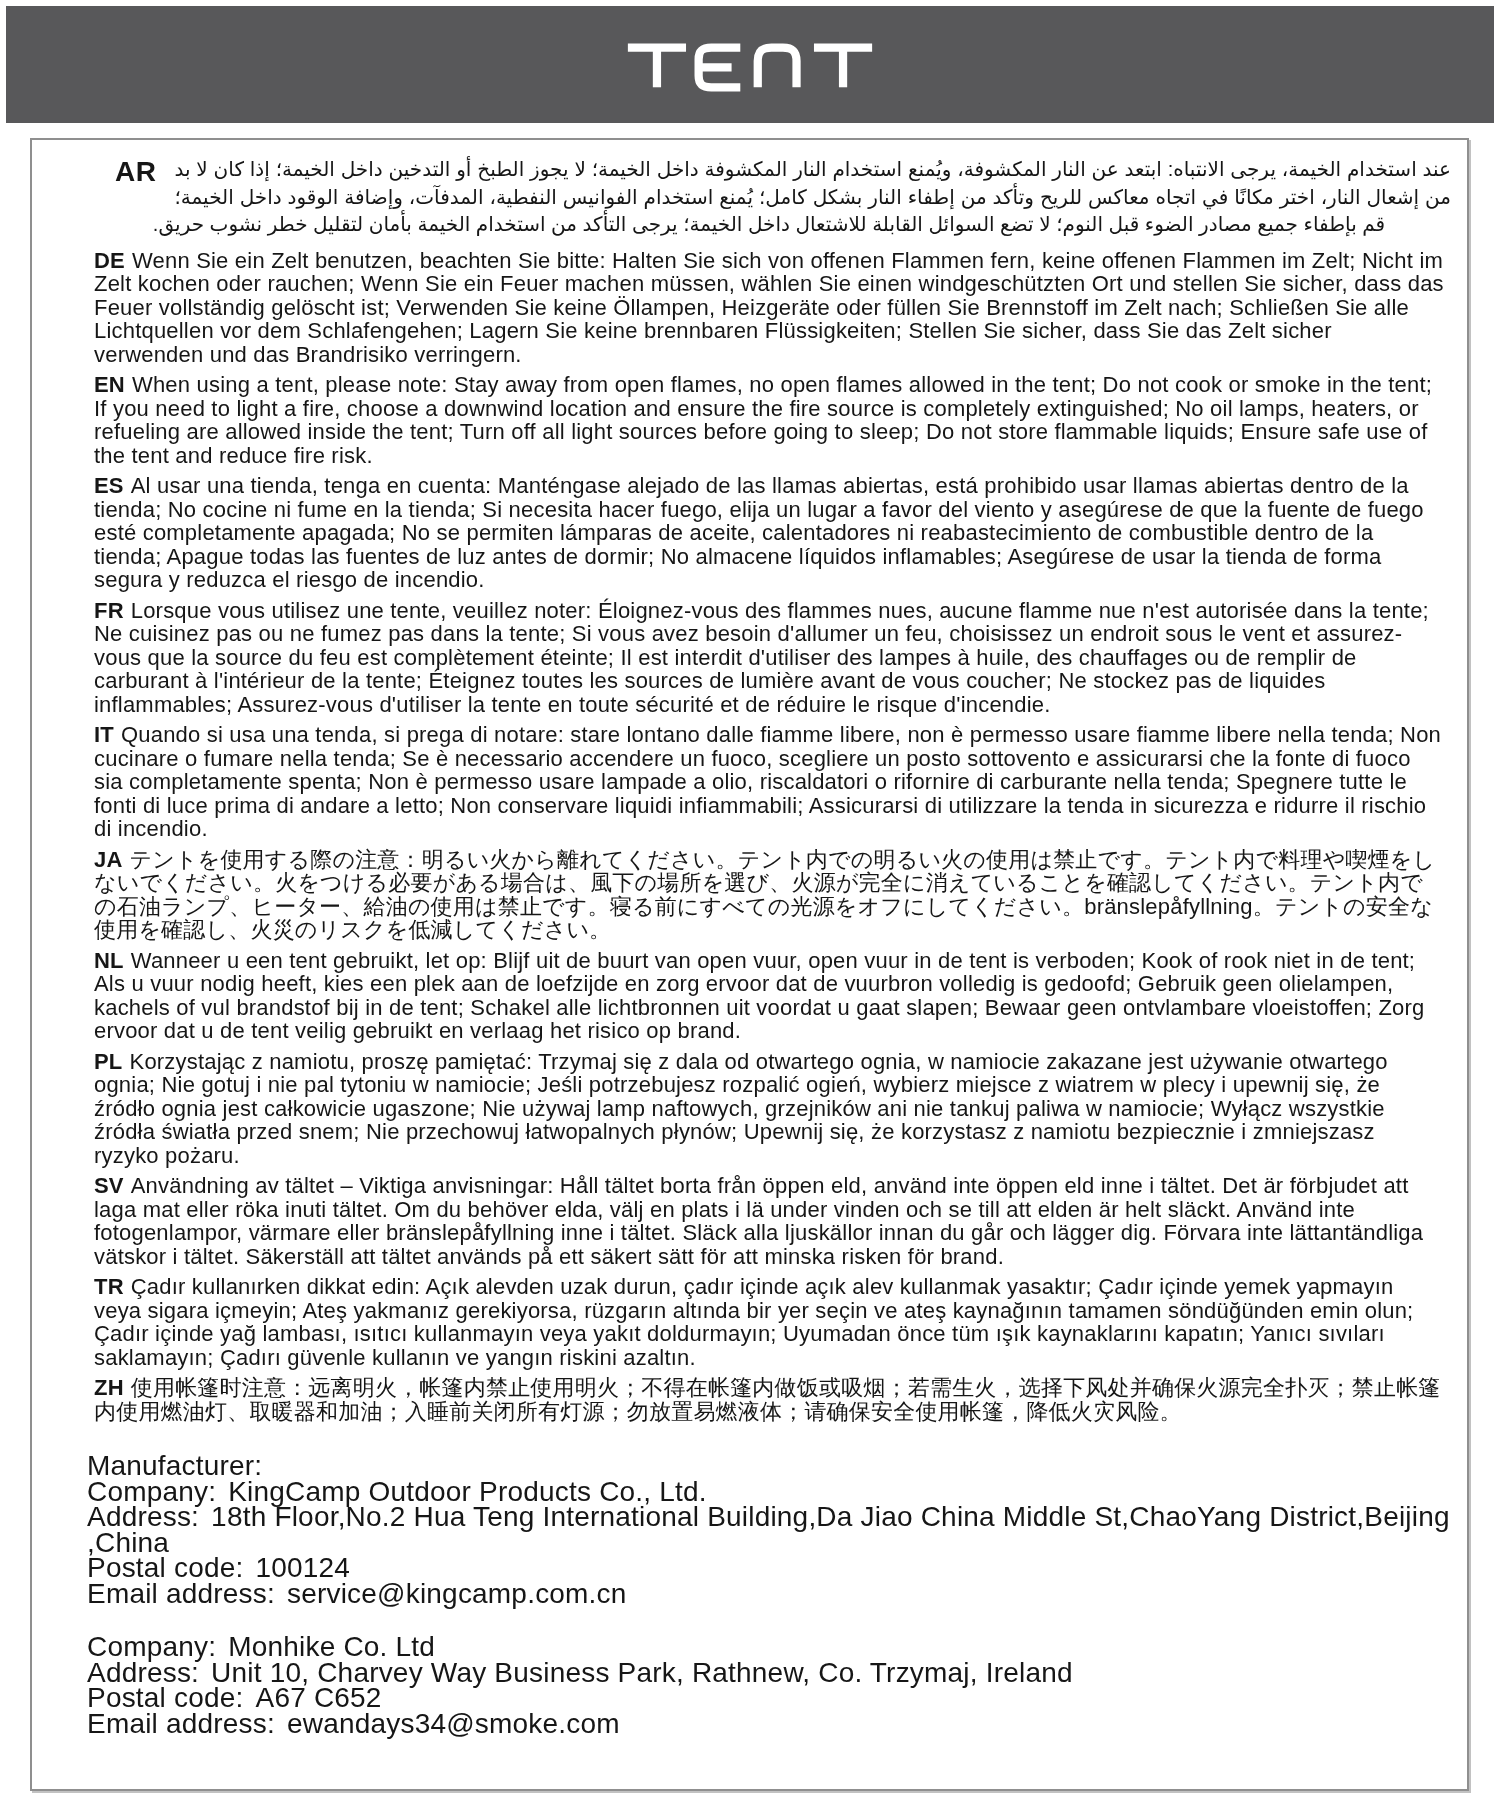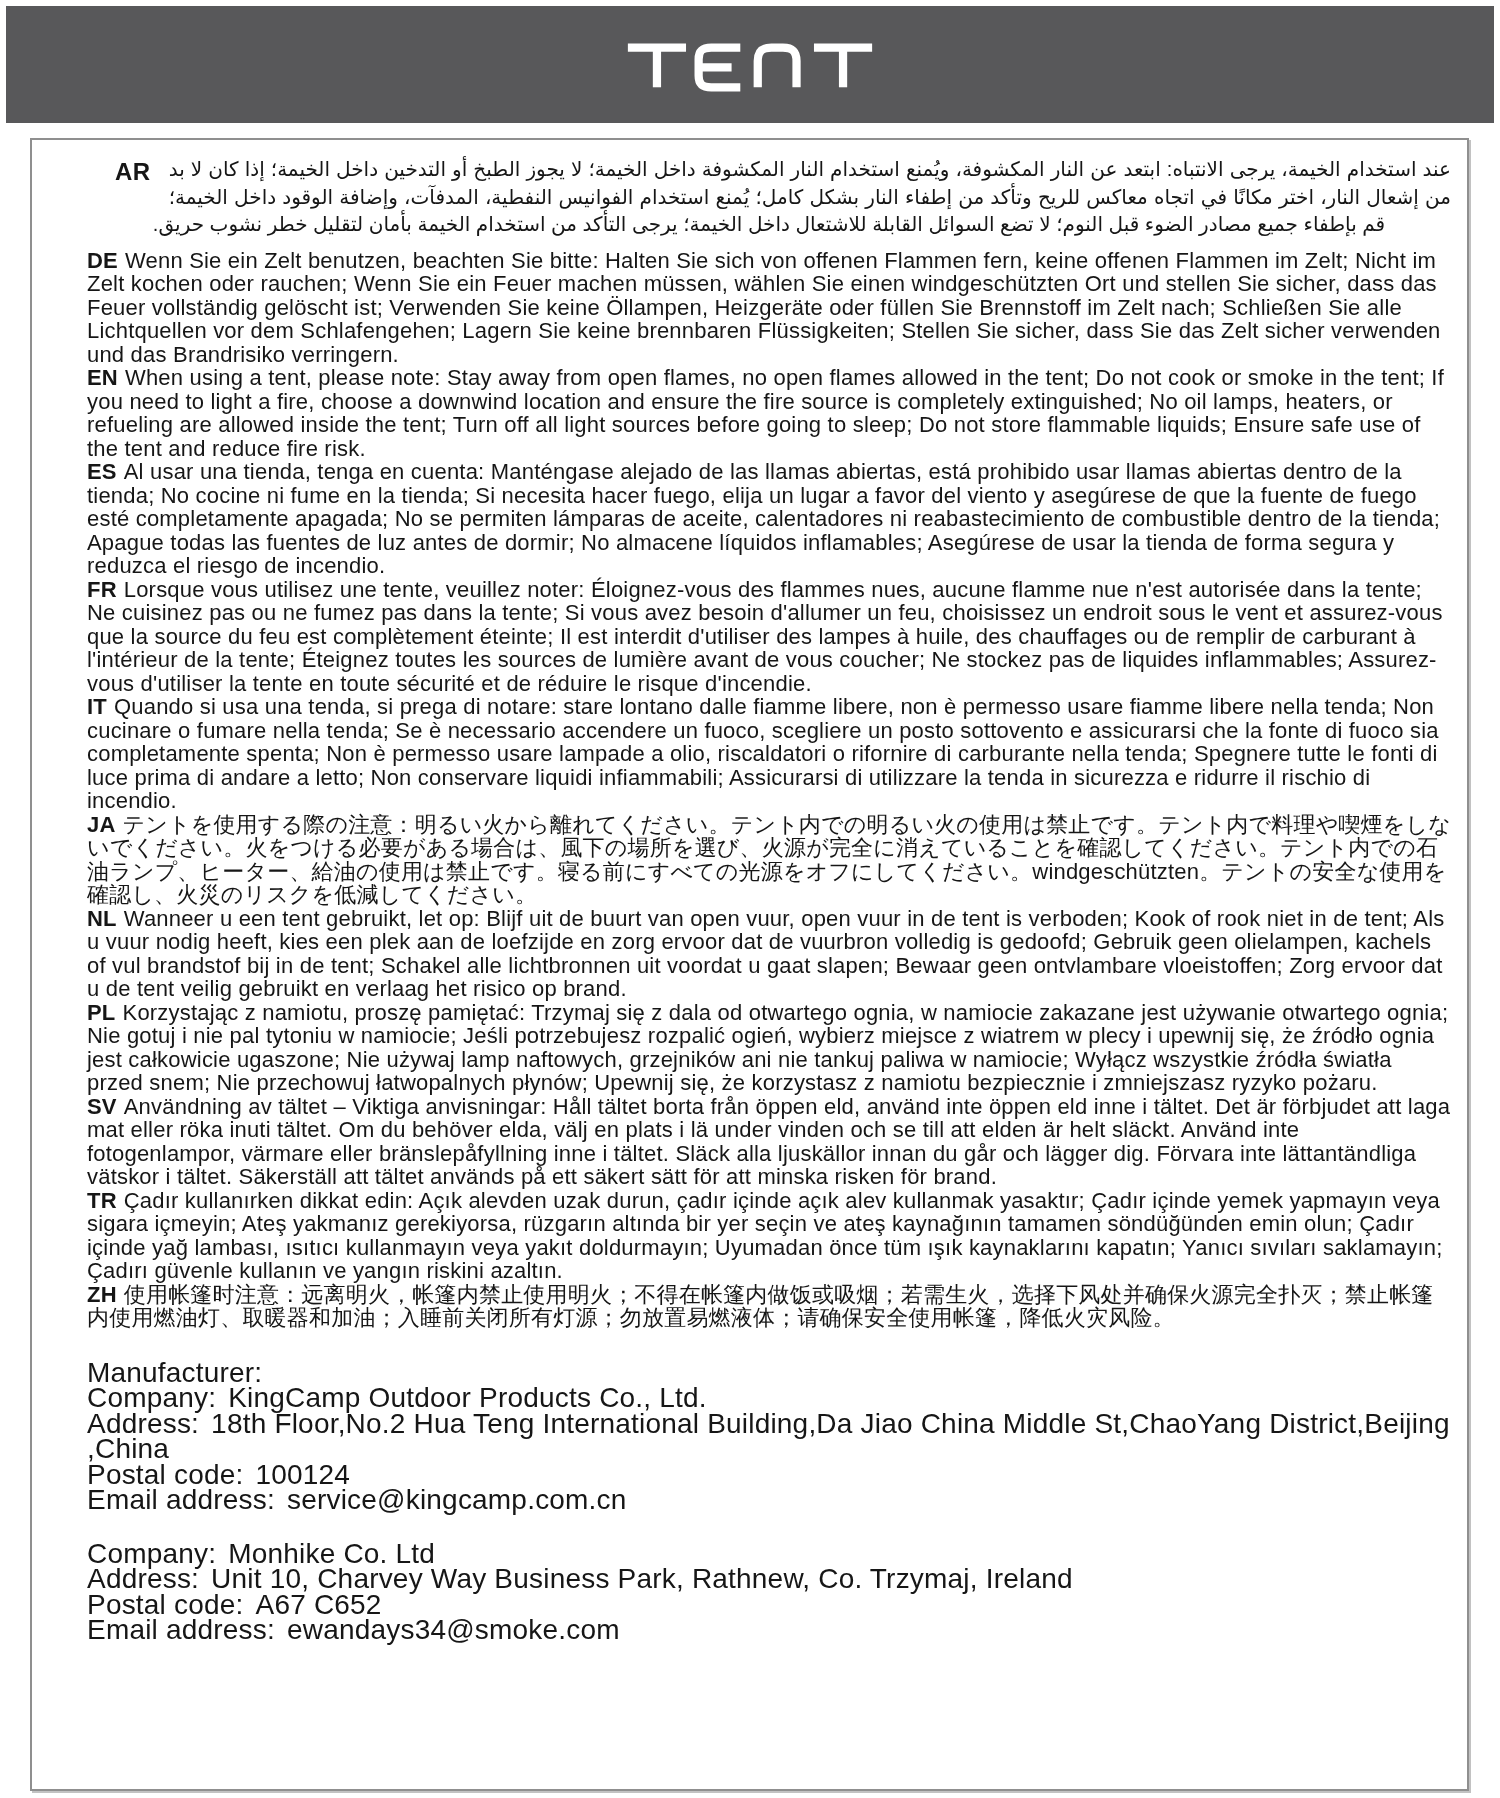--- a/index.html
+++ b/index.html
@@ -29,25 +29,25 @@
   .warning-ar {
     direction:rtl;
     text-align:justify;
     text-align-last:center;
     font-size:20px; line-height:27.5px;
     margin:0 0 10px 0;
   }
   .warning-ar .code {
     float:left;
     direction:ltr;
-    font-size:24px;
+    font-size:28px;
     letter-spacing:0.5px;
     margin:2px 18px 0 28px;
   }
-  .w { margin:0; text-align:left; }
+  .w { margin:7px; text-align:left; }
   .w b { margin-right:7px; white-space:nowrap; }
   .info-section { font-size:28px; line-height:25.5px; letter-spacing:0.2px; }
   .manufacturer-section { margin-top:30px; }
   .ec-rep-section { margin-top:28px; }
   .info-row .row-label { margin-right:12px; }
   .info-heading { font-weight:normal; }
 </style>
 </head>
 <body>
 
@@ -90,21 +90,21 @@
 
     <p class="w" lang="fr">
       <b>FR</b><span>Lorsque vous utilisez une tente, veuillez noter: Éloignez-vous des flammes nues, aucune flamme nue n'est autorisée dans la tente; Ne cuisinez pas ou ne fumez pas dans la tente; Si vous avez besoin d'allumer un feu, choisissez un endroit sous le vent et assurez-vous que la source du feu est complètement éteinte; Il est interdit d'utiliser des lampes à huile, des chauffages ou de remplir de carburant à l'intérieur de la tente; Éteignez toutes les sources de lumière avant de vous coucher; Ne stockez pas de liquides inflammables; Assurez-vous d'utiliser la tente en toute sécurité et de réduire le risque d'incendie.</span>
     </p>
 
     <p class="w" lang="it">
       <b>IT</b><span>Quando si usa una tenda, si prega di notare: stare lontano dalle fiamme libere, non è permesso usare fiamme libere nella tenda; Non cucinare o fumare nella tenda; Se è necessario accendere un fuoco, scegliere un posto sottovento e assicurarsi che la fonte di fuoco sia completamente spenta; Non è permesso usare lampade a olio, riscaldatori o rifornire di carburante nella tenda; Spegnere tutte le fonti di luce prima di andare a letto; Non conservare liquidi infiammabili; Assicurarsi di utilizzare la tenda in sicurezza e ridurre il rischio di incendio.</span>
     </p>
 
     <p class="w" lang="ja">
-      <b>JA</b><span>テントを使用する際の注意：明るい火から離れてください。テント内での明るい火の使用は禁止です。テント内で料理や喫煙をしないでください。火をつける必要がある場合は、風下の場所を選び、火源が完全に消えていることを確認してください。テント内での石油ランプ、ヒーター、給油の使用は禁止です。寝る前にすべての光源をオフにしてください。windgeschützten。テントの安全な使用を確認し、火災のリスクを低減してください。</span>
+      <b>JA</b><span>テントを使用する際の注意：明るい火から離れてください。テント内での明るい火の使用は禁止です。テント内で料理や喫煙をしないでください。火をつける必要がある場合は、風下の場所を選び、火源が完全に消えていることを確認してください。テント内での石油ランプ、ヒーター、給油の使用は禁止です。寝る前にすべての光源をオフにしてください。bränslepåfyllning。テントの安全な使用を確認し、火災のリスクを低減してください。</span>
     </p>
 
     <p class="w" lang="nl">
       <b>NL</b><span>Wanneer u een tent gebruikt, let op: Blijf uit de buurt van open vuur, open vuur in de tent is verboden; Kook of rook niet in de tent; Als u vuur nodig heeft, kies een plek aan de loefzijde en zorg ervoor dat de vuurbron volledig is gedoofd; Gebruik geen olielampen, kachels of vul brandstof bij in de tent; Schakel alle lichtbronnen uit voordat u gaat slapen; Bewaar geen ontvlambare vloeistoffen; Zorg ervoor dat u de tent veilig gebruikt en verlaag het risico op brand.</span>
     </p>
 
     <p class="w" lang="pl">
       <b>PL</b><span>Korzystając z namiotu, proszę pamiętać: Trzymaj się z dala od otwartego ognia, w namiocie zakazane jest używanie otwartego ognia; Nie gotuj i nie pal tytoniu w namiocie; Jeśli potrzebujesz rozpalić ogień, wybierz miejsce z wiatrem w plecy i upewnij się, że źródło ognia jest całkowicie ugaszone; Nie używaj lamp naftowych, grzejników ani nie tankuj paliwa w namiocie; Wyłącz wszystkie źródła światła przed snem; Nie przechowuj łatwopalnych płynów; Upewnij się, że korzystasz z namiotu bezpiecznie i zmniejszasz ryzyko pożaru.</span>
     </p>
 

